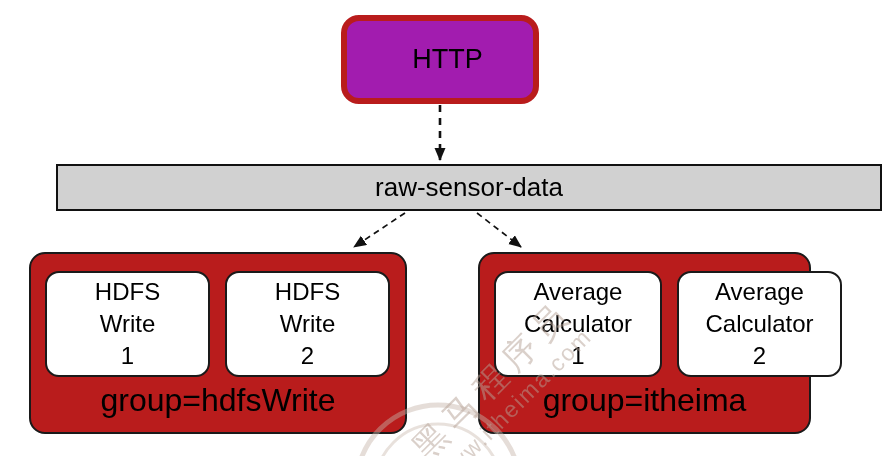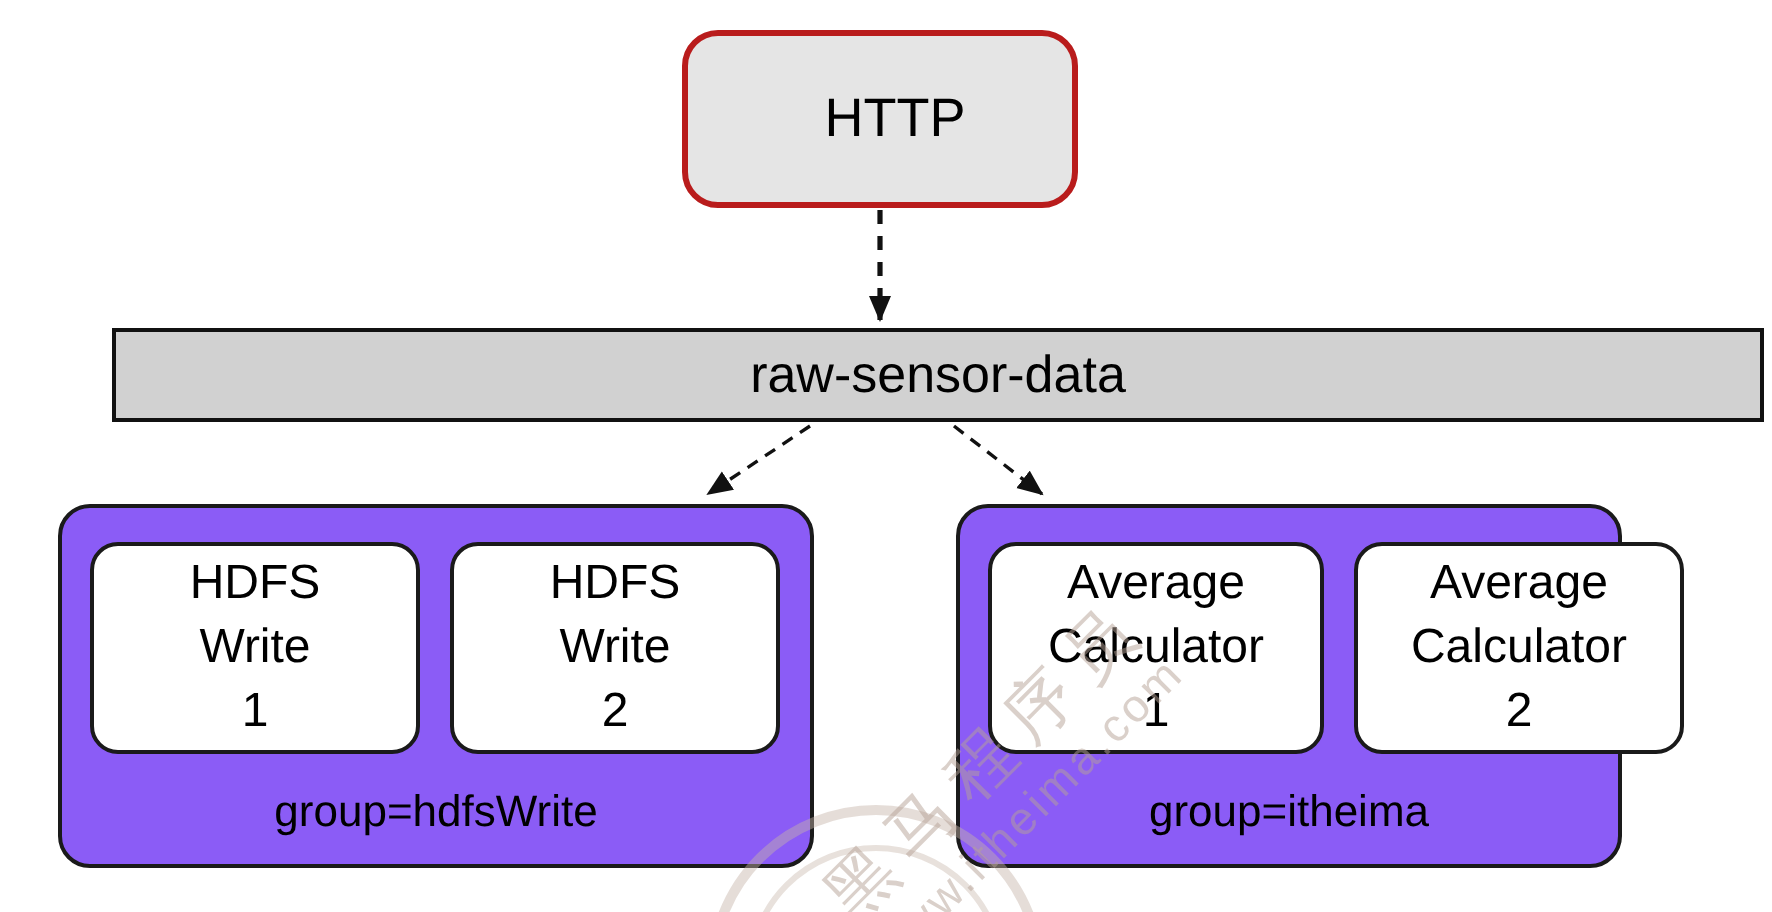--- a/index.html
+++ b/index.html
@@ -1,52 +1,52 @@
 <!DOCTYPE html>
 <html><head>
 <meta charset="utf-8">
 <style>
   html, body { margin:0; padding:0; background:#ffffff; }
   .canvas {
     position:relative; width:886px; height:456px; background:#ffffff;
     font-family:"Liberation Sans", sans-serif; color:#000; overflow:hidden;
   }
   .box {
-    position:absolute; background:#e5e5e5; border:3px solid #b91c1c;
+    position:absolute; background:#a21caf; border:6px solid #b91c1c;
     box-sizing:border-box; display:flex; align-items:center; justify-content:center;
     text-align:center;
     padding-left:15px;
   }
   
   .http-node { left:341px; top:15px; width:198px; height:89px; border-radius:18px; font-size:27px; z-index:1; }
   
   .topic-bar {
     position:absolute; left:28px; top:164px; width:826px; height:47px;
     background:#d1d1d1; border:2.5px solid #111; box-sizing:border-box;
     display:flex; align-items:center; justify-content:center; font-size:26px; z-index:1;margin-left:28px;
   }
   
   .group {
-    position:absolute; top:252px; height:182px; background:#8b5cf6;
+    position:absolute; top:252px; height:182px; background:#b91c1c;
     border:2px solid #1a1a1a; border-radius:16px; box-sizing:border-box; z-index:1;
   }
   .group-hdfswrite { left:29px; width:378px; }
   .group-average  { left:478px; width:333px; }
   .worker {
     position:absolute; top:17px; width:165px; height:106px;
     background:#fff; border:2px solid #1a1a1a; border-radius:14px; box-sizing:border-box;
     display:flex; align-items:center; justify-content:center; text-align:center;
     font-size:24px; line-height:1.32; white-space:pre-line;
   }
   .group-hdfswrite .worker.w1 { left:14px; }
   .group-hdfswrite .worker.w2 { left:194px; }
   .group-average  .worker.w1 { left:14px; width:168px; }
   .group-average  .worker.w2 { left:197px; }
   .group-label {
-    position:absolute; left:0; right:0; bottom:13px; text-align:center; font-size:22px;
+    position:absolute; left:0; right:0; bottom:13px; text-align:center; font-size:32px;
   }
   
   .edges { position:absolute; left:0; top:0; z-index:3; pointer-events:none; }
   
   .watermark { position:absolute; left:0; top:0; width:886px; height:456px; z-index:4; pointer-events:none; }
   .wm-text {
     position:absolute; transform:rotate(-45deg); transform-origin:center;
     color:rgba(182,162,150,0.5); text-align:center;
   }
   .wm-cn   { left:383px; top:357px; width:220px; font-size:34px; letter-spacing:8px; }

